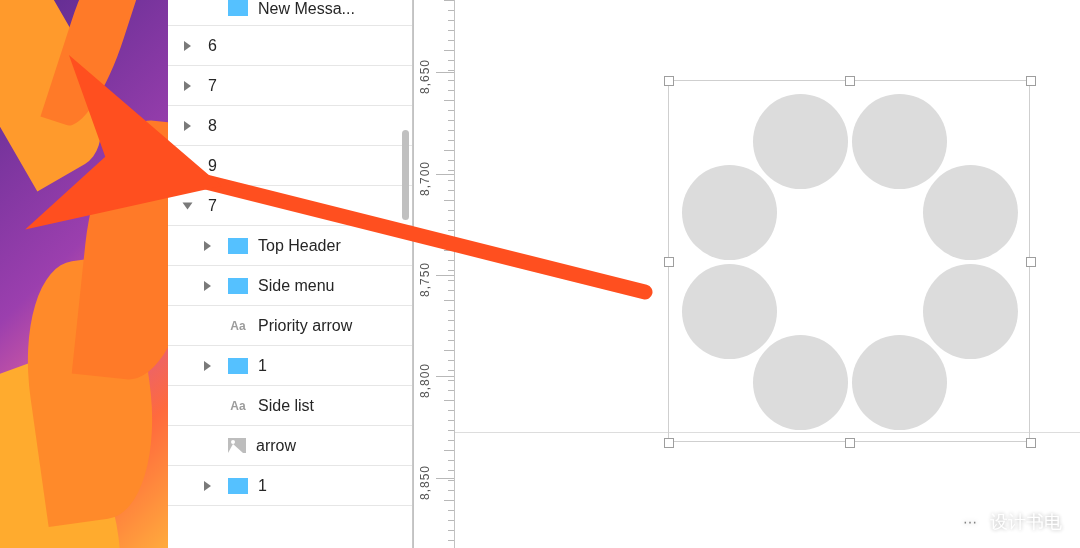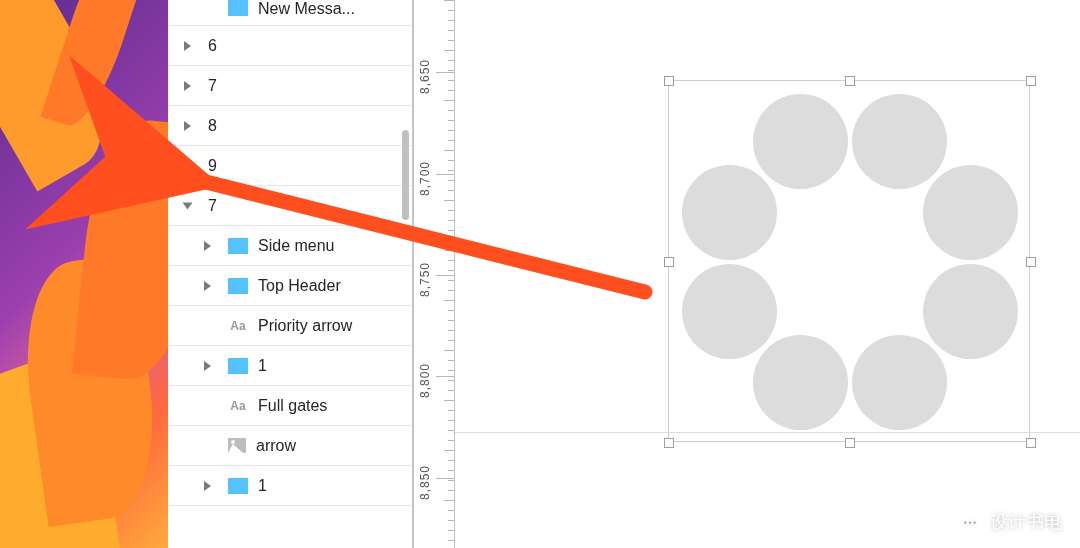--- a/index.html
+++ b/index.html
@@ -97,45 +97,45 @@
           <span class="disc">
             <span class="chev open"></span>
           </span>
           <span class="lbl">7</span>
         </div>
         <div class="row indent1">
           <span class="disc">
             <span class="chev"></span>
           </span>
           <span class="folder ficon" style="background: rgb(85, 193, 255);"></span>
+          <span class="lbl">Top Header</span>
+        </div>
+        <div class="row indent1">
+          <span class="disc">
+            <span class="chev"></span>
+          </span>
+          <span class="folder ficon" style="background: rgb(85, 193, 255);"></span>
           <span class="lbl">Side menu</span>
-        </div>
-        <div class="row indent1">
-          <span class="disc">
-            <span class="chev"></span>
-          </span>
-          <span class="folder ficon" style="background: rgb(85, 193, 255);"></span>
-          <span class="lbl">Top Header</span>
         </div>
         <div class="row indent1">
           <span class="disc"></span>
           <span class="aa">Aa</span>
           <span class="lbl">Priority arrow</span>
         </div>
         <div class="row indent1">
           <span class="disc">
             <span class="chev"></span>
           </span>
           <span class="folder ficon" style="background: rgb(85, 193, 255);"></span>
           <span class="lbl">1</span>
         </div>
         <div class="row indent1">
           <span class="disc"></span>
           <span class="aa">Aa</span>
-          <span class="lbl">Full gates</span>
+          <span class="lbl">Side list</span>
         </div>
         <div class="row indent1">
           <span class="disc"></span>
           <span class="imgicon"></span>
           <span class="lbl">arrow</span>
         </div>
         <div class="row indent1">
           <span class="disc">
             <span class="chev"></span>
           </span>

